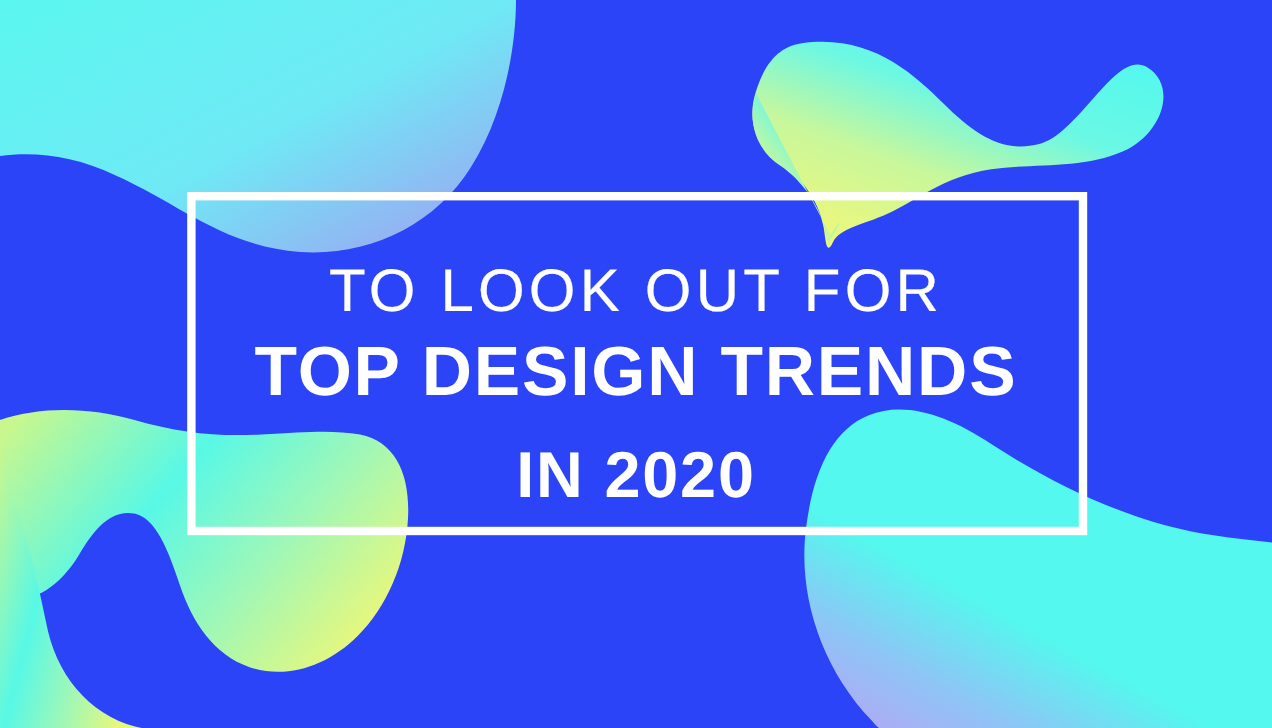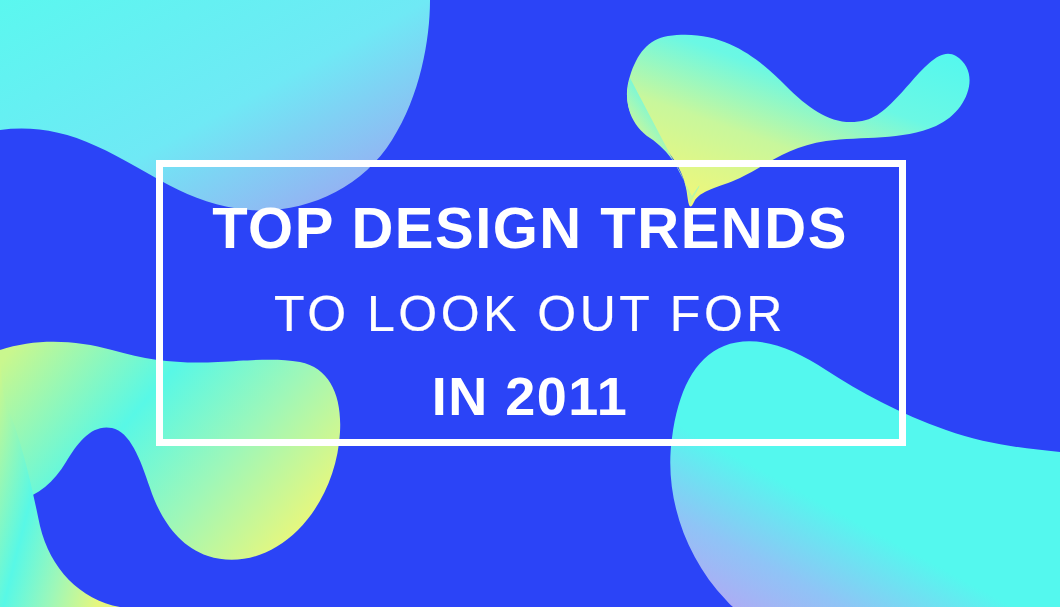--- a/index.html
+++ b/index.html
@@ -142,18 +142,18 @@
 
     <path fill="url(#g-br)" d="M1060,607 L1060,452 C1020,448 986,444 946,430
              C900,414 860,392 826,370 C790,346 754,334 724,346
              C694,358 678,392 672,438 C664,494 684,556 726,600
              C728,602 730,605 733,607 Z"></path>
   </svg>
 
   <div id="frame"></div>
 
   <div id="headline">
+    <span class="line" id="line-2">TO LOOK OUT FOR</span>
     <span class="line" id="line-1">TOP DESIGN TRENDS</span>
-    <span class="line" id="line-2">TO LOOK OUT FOR</span>
-    <span class="line" id="line-3">IN 2011</span>
+    <span class="line" id="line-3">IN 2020</span>
   </div>
 
 </div>
 
 </body></html>

